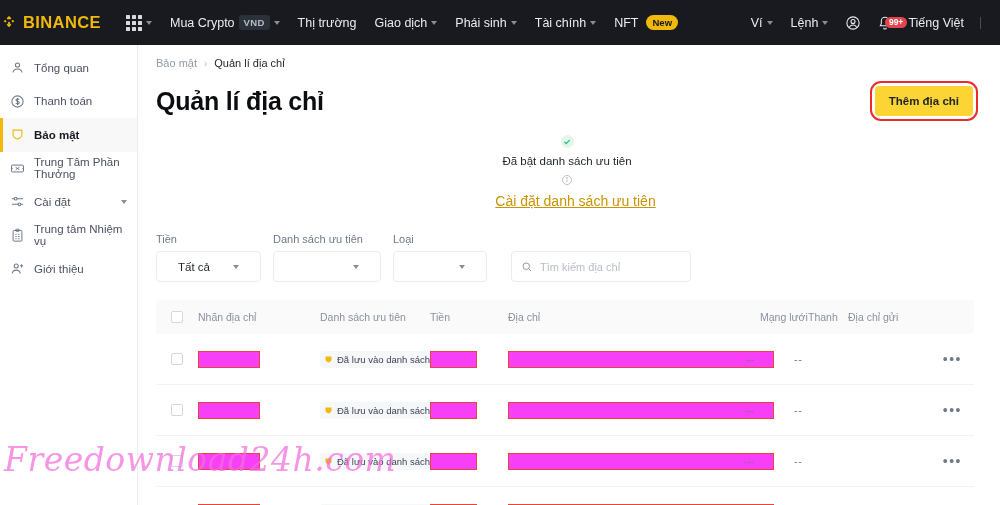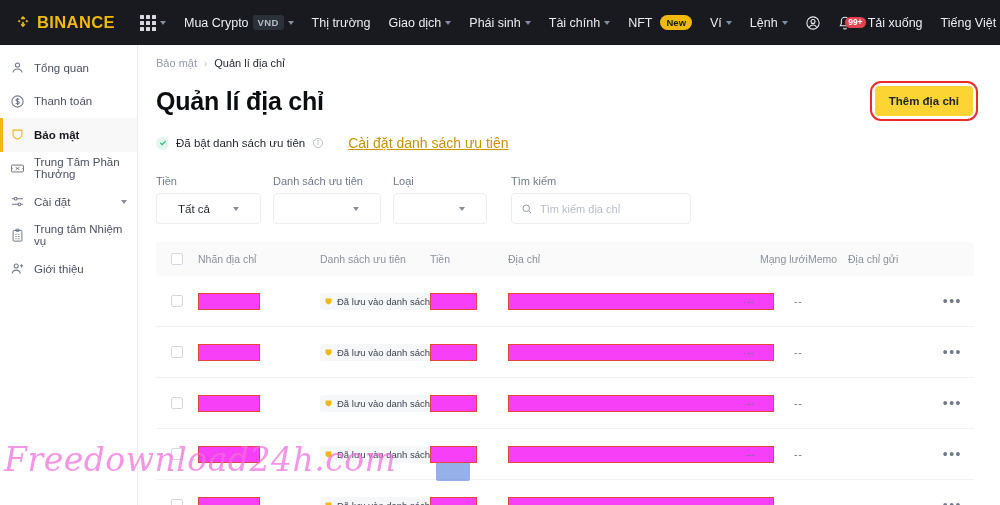--- a/index.html
+++ b/index.html
@@ -9,21 +9,21 @@
     background: #ffffff;
     overflow: hidden;
   }
   .app { position: relative; width: 1000px; height: 505px; }
 
   
   .navbar {
     height: 45px; width: 1000px;
     background: #181a20;
     display: flex; align-items: center;
-    padding: 0 12px 0 14px;
+    padding: 0 12px 0 0;
     color: #eaecef;
     font-size: 12.5px;
     position: relative; z-index: 20;
   }
   .brand { display: flex; align-items: center; gap: 5px; margin-right: 16px; }
   .brand-logo { width: 18px; height: 18px; display: block; }
   .brand-text {
     color: #f0b90b; font-size: 16.5px; font-weight: 700; letter-spacing: .4px;
   }
   .grid-icon { display: grid; grid-template-columns: repeat(3, 4px); gap: 2px; }
@@ -116,21 +116,21 @@
   .add-btn {
     background: #fcd535; color: #1e2329;
     border: none; border-radius: 4px;
     font-size: 11.5px; font-weight: 600;
     padding: 9px 14px; cursor: pointer;
     font-family: "Liberation Sans", sans-serif;
   }
 
   .status-row {
     display: flex; align-items: center; gap: 7px;
-    margin-top: 14px; font-size: 11.5px; color: #1e2329;
+    margin-top: 14px; font-size: 11.5px; color: #1e2329; flex-direction: column;
   }
   .check-circle {
     width: 13px; height: 13px; border-radius: 50%;
     background: #e3f6ea; display: flex; align-items: center; justify-content: center;
     flex: 0 0 13px;
   }
   .info-icon { width: 12px; height: 12px; color: #adb3bd; }
   .pref-link {
     color: #c99400; font-size: 14px; text-decoration: underline;
     margin-left: 17px; cursor: pointer;
@@ -310,23 +310,20 @@
     </div>
 
     <div class="icon-btn bell-wrap">
       <svg width="16" height="16" viewBox="0 0 24 24" fill="none" stroke="#eaecef" stroke-width="1.6">
         <path d="M12 3.5a5.5 5.5 0 00-5.5 5.5v4L5 16h14l-1.5-3v-4A5.5 5.5 0 0012 3.5z"></path>
         <path d="M10 19a2 2 0 004 0"></path>
       </svg>
       <span class="bell-badge">99+</span>
     </div>
 
-    <div class="nav-item">
-      <span>Tải xuống</span>
-    </div>
 
     <div class="nav-item">
       <span>Tiếng Việt</span>
     </div>
     <span class="divider-v"></span>
 
   </div>
 
   <div class="body-wrap">
 
@@ -444,21 +441,20 @@
 
         <div class="filter-group">
           <span class="filter-label">Loại</span>
           <div class="select-box w94">
             <span class="sel-val"></span>
             <span class="caret"></span>
           </div>
         </div>
 
         <div class="filter-group" style="margin-left:12px;">
-          <span class="filter-label">Tìm kiếm</span>
           <div class="search-box">
             <svg class="search-icon" viewBox="0 0 24 24" fill="none" stroke="currentColor" stroke-width="2">
               <circle cx="10.5" cy="10.5" r="6.5"></circle>
                 <path d="M15.5 15.5l4.5 4.5"></path>
             </svg>
             <input type="text" placeholder="Tìm kiếm địa chỉ" style="">
           </div>
         </div>
       </div>
 
@@ -466,21 +462,21 @@
 
         <div class="thead">
           <div class="c-check">
             <span class="chk"></span>
           </div>
           <div class="c-label">Nhãn địa chỉ</div>
           <div class="c-pref">Danh sách ưu tiên</div>
           <div class="c-coin">Tiền</div>
           <div class="c-addr">Địa chỉ</div>
           <div class="c-net">Mạng lưới</div>
-          <div class="c-memo">Memo</div>
+          <div class="c-memo">Thanh</div>
           <div class="c-src">Địa chỉ gửi</div>
           <div class="c-act"></div>
         </div>
 
         <div class="trow">
           <div class="c-check">
             <span class="chk"></span>
           </div>
           <div class="c-label">
             <span class="redact r-label"></span>

